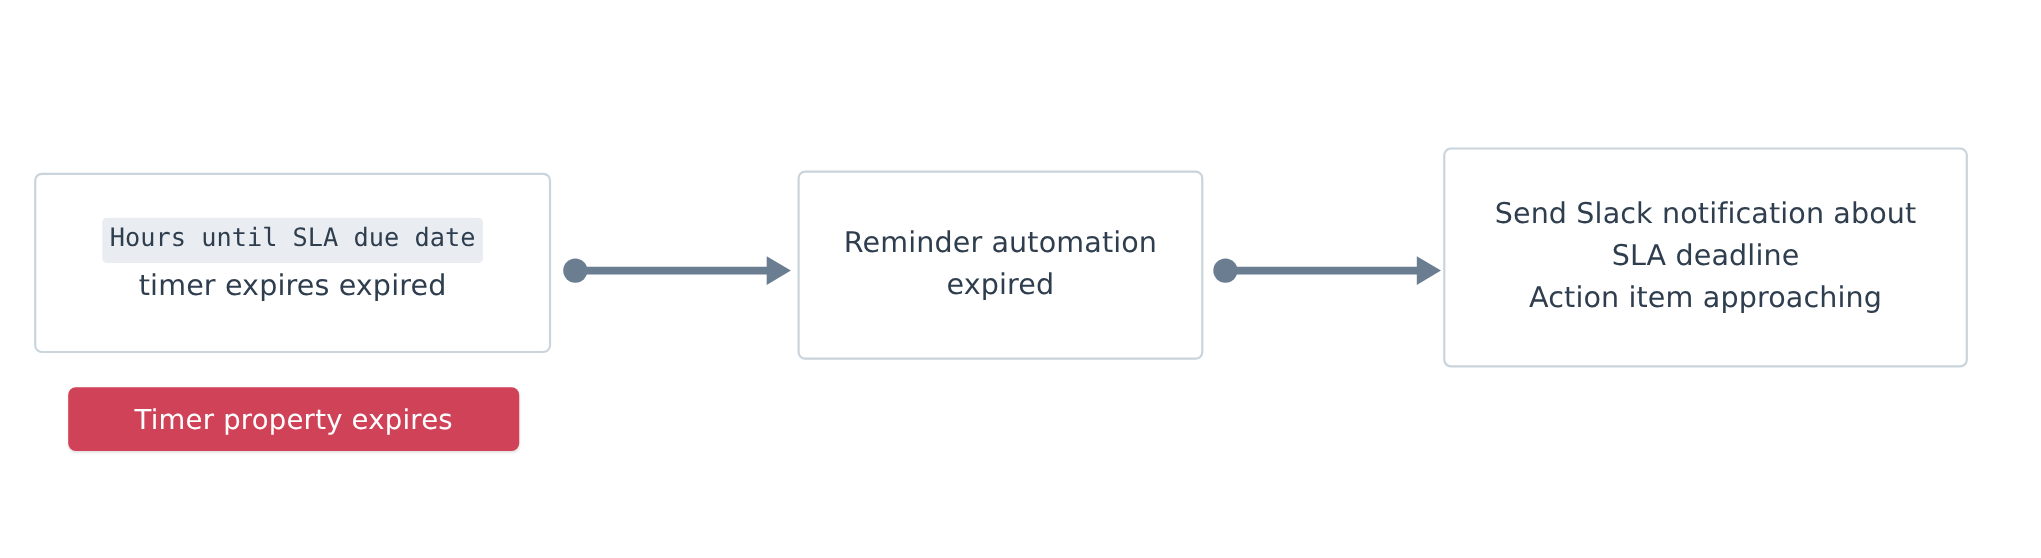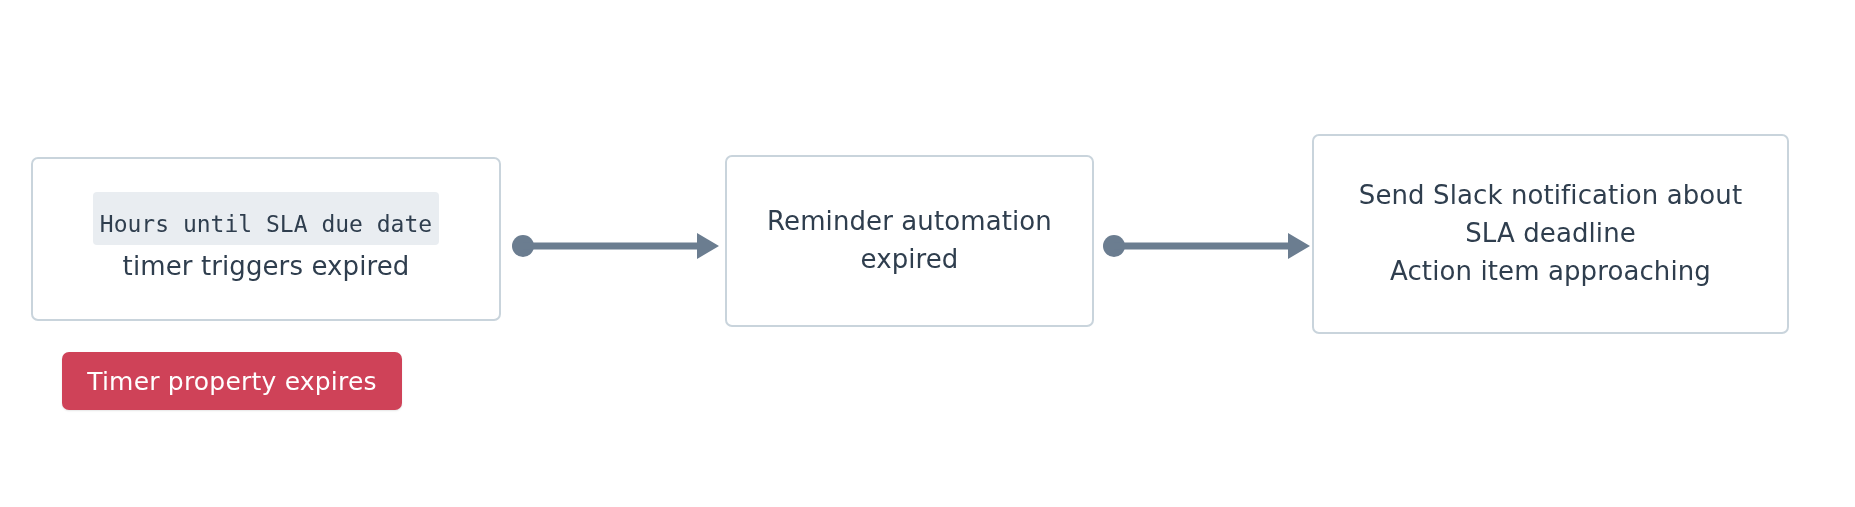--- a/index.html
+++ b/index.html
@@ -60,32 +60,32 @@
     white-space: nowrap;
   }
 
   
   .code-token {
     font-family: "DejaVu Sans Mono", monospace;
     font-size: 23px;
     background: #e9edf1;
     color: #2f3e4e;
     border-radius: 4px;
-    padding: 16px 7px 4px 7px;
+    padding: 3px 7px 4px 7px;
     letter-spacing: 0px;
     display: inline-block;
     margin-bottom: 3px;
   }
 
   
   #badge-timer-expires {
     position: absolute;
     left: 62px;
     top: 352px;
-    width: 340px;
+    width: 410px;
     height: 58px;
     background: #cf4258;
     border-radius: 7px;
     color: #ffffff;
     font-size: 25px;
     display: flex;
     align-items: center;
     justify-content: center;
     letter-spacing: 0.2px;
     box-shadow: 0 1px 2px rgba(0,0,0,0.10);
@@ -109,21 +109,21 @@
     display: block;
   }
 </style>
 </head>
 <body>
 
 <div id="canvas">
 
   <div class="node" id="node-trigger">
     <span class="node-line code-token">Hours until SLA due date</span>
-    <span class="node-line">timer triggers expired</span>
+    <span class="node-line">timer expires expired</span>
   </div>
 
   <div id="badge-timer-expires">
     <span>Timer property expires</span>
   </div>
 
   <div class="connector" id="connector-1">
     <svg width="220" height="48" viewBox="0 0 220 48" xmlns="http://www.w3.org/2000/svg">
       <g>
         <circle cx="18" cy="24" r="11" fill="#6b7d90"></circle>

